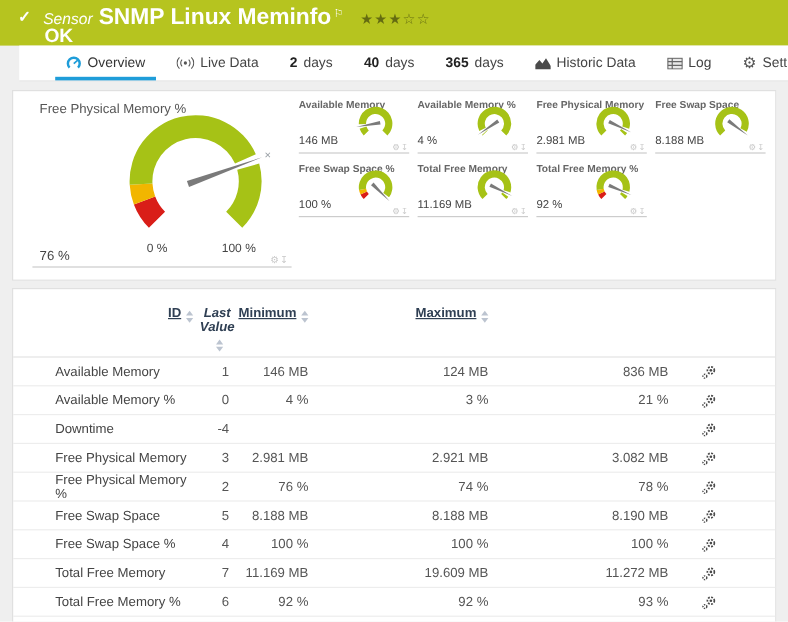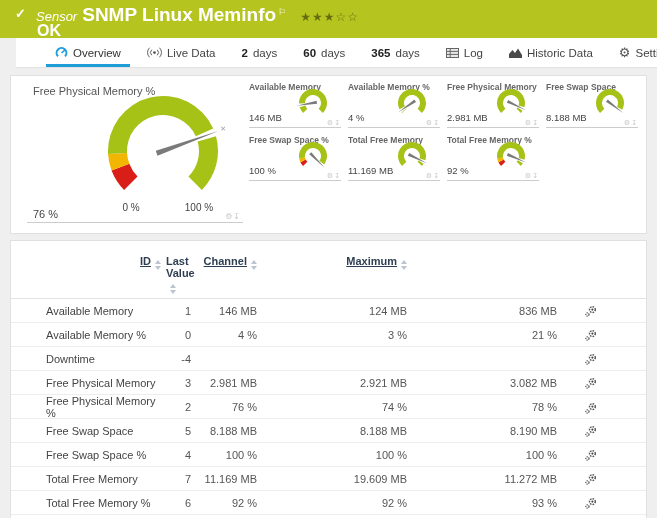--- a/index.html
+++ b/index.html
@@ -62,21 +62,21 @@
   
   .chan-table{padding-top:14px;}
   .trow,.thead{
     display:grid;
     grid-template-columns:120px 30px 66px 150px 150px 1fr;
     padding-left:35px;align-items:center;
   }
   .thead{min-height:36px;align-items:start;border-bottom:1px solid #e3e3e3;padding-bottom:4px;}
   .hcell{font-size:11px;font-weight:bold;color:#2f3f53;cursor:pointer;}
   .hcell.right{text-align:right;padding-right:5px;text-decoration:underline;}
-  .hcell.center{text-align:left;}
+  .hcell.center{text-align:center;font-style:italic;}
   .hcell .wrapbox{display:inline-block;max-width:36px;vertical-align:top;}
   .caret{width:0;height:0;border-left:4px solid transparent;border-right:4px solid transparent;
     border-top:5px solid #2f3f53;display:inline-block;margin-left:5px;vertical-align:1px;}
   .sort{display:inline-flex;flex-direction:column;gap:2px;margin-left:4px;vertical-align:1px;}
   .sort i{display:block;width:0;height:0;border-left:3px solid transparent;border-right:3px solid transparent;}
   .sort .up{border-bottom:4px solid #bcc4d0;}
   .sort .dn{border-top:4px solid #bcc4d0;}
   .trow{height:23px;border-bottom:1px solid #ededed;}
   .tcell{font-size:11px;color:#555;}
   .tcell.chan{color:#444;}
@@ -111,41 +111,41 @@
       <path d="M11 3 A4.2 4.2 0 0 1 11 9" fill="none" stroke="#555" stroke-width="1"></path>
       <path d="M13.4 0.8 A7.2 7.2 0 0 1 13.4 11.2" fill="none" stroke="#555" stroke-width="1"></path>
     </svg>
     <span>Live Data</span>
   </div>
   <div class="tab">
     <span class="num">2</span>
     <span>days</span>
   </div>
   <div class="tab">
-    <span class="num">60</span>
+    <span class="num">40</span>
     <span>days</span>
   </div>
   <div class="tab">
     <span class="num">365</span>
     <span>days</span>
+  </div>
+  <div class="tab">
+    <svg width="13" height="11" viewBox="0 0 13 11">
+      <path d="M0 11 L0 7 L3.5 3 L6 6 L9 1.5 L13 8 L13 11 Z" fill="#4a4a4a"></path>
+    </svg>
+    <span>Historic Data</span>
   </div>
   <div class="tab">
     <svg width="13" height="10" viewBox="0 0 13 10">
       <rect x="0.5" y="0.5" width="12" height="9" fill="#e8e8e8" stroke="#666"></rect>
       <line x1="0.5" y1="3.4" x2="12.5" y2="3.4" stroke="#666"></line>
       <line x1="0.5" y1="6.4" x2="12.5" y2="6.4" stroke="#666"></line>
       <line x1="4.2" y1="0.5" x2="4.2" y2="9.5" stroke="#666"></line>
     </svg>
     <span>Log</span>
-  </div>
-  <div class="tab">
-    <svg width="13" height="11" viewBox="0 0 13 11">
-      <path d="M0 11 L0 7 L3.5 3 L6 6 L9 1.5 L13 8 L13 11 Z" fill="#4a4a4a"></path>
-    </svg>
-    <span>Historic Data</span>
   </div>
   <div class="tab">
     <span class="gear-glyph">⚙</span>
     <span>Settings</span>
   </div>
 </div>
 
 <div class="panel gauges">
 
   <div class="main-gauge">
@@ -249,21 +249,21 @@
             <i class="dn"></i>
           </span>
       </div>
       <div class="hcell center">
         <span class="wrapbox">Last Value</span><span class="sort">
             <i class="up"></i>
             <i class="dn"></i>
           </span>
       </div>
       <div class="hcell right">
-        <span>Channel</span><span class="sort">
+        <span>Minimum</span><span class="sort">
             <i class="up"></i>
             <i class="dn"></i>
           </span>
       </div>
       <div class="hcell right">
         <span>Maximum</span><span class="sort">
             <i class="up"></i>
             <i class="dn"></i>
           </span>
       </div>

